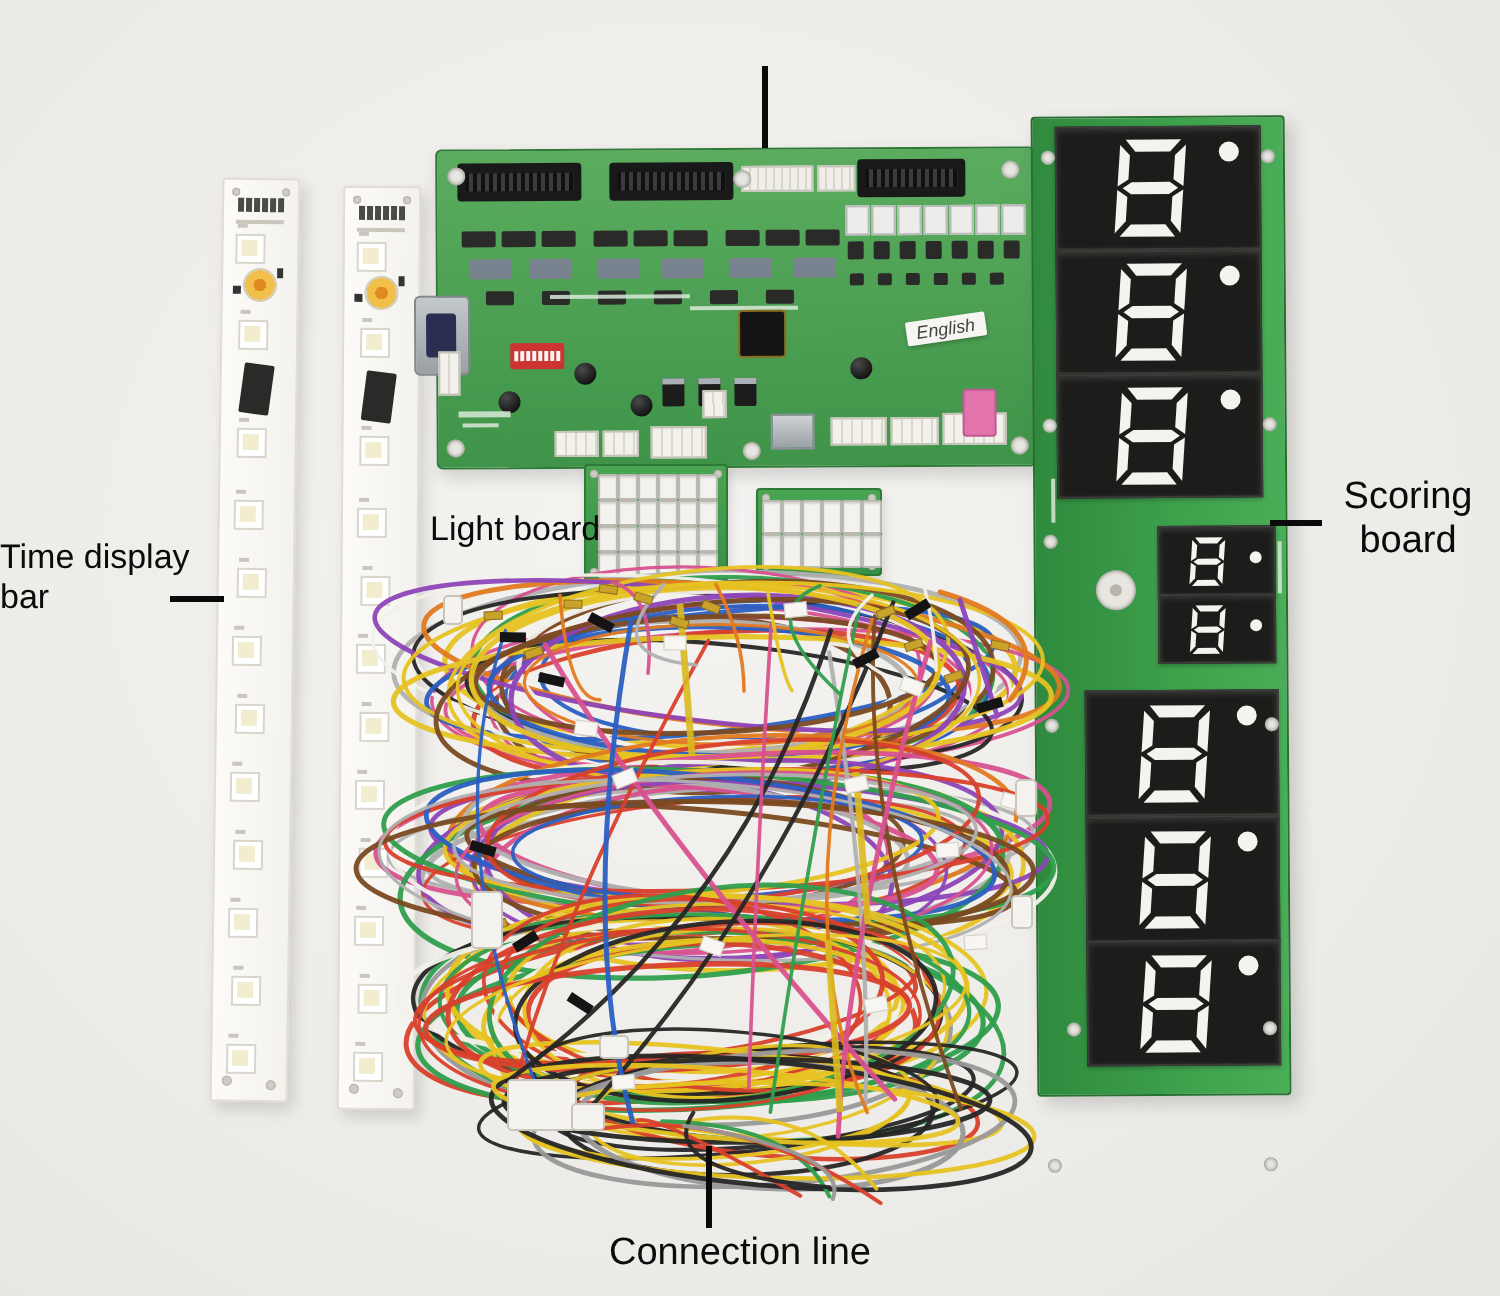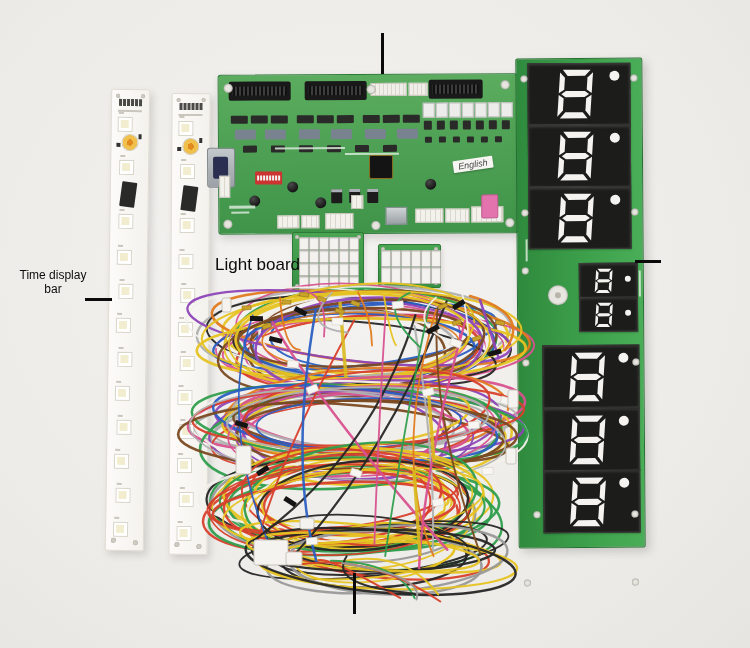--- a/index.html
+++ b/index.html
@@ -630,27 +630,34 @@
       <rect x="254" y="540" width="34" height="25" rx="2" fill="#f4f3ef" stroke="#c8c5ba" stroke-width="1"></rect>
       <rect x="286" y="552" width="16" height="13" rx="2" fill="#f4f3ef" stroke="#c8c5ba" stroke-width="1"></rect>
       <rect x="300" y="518" width="14" height="11" rx="2" fill="#f4f3ef" stroke="#c8c5ba" stroke-width="1"></rect>
       <rect x="222" y="298" width="9" height="14" rx="2" fill="#f4f3ef" stroke="#c8c5ba" stroke-width="1"></rect>
       <rect x="508" y="390" width="10" height="18" rx="2" fill="#f4f3ef" stroke="#c8c5ba" stroke-width="1"></rect>
       <rect x="506" y="448" width="10" height="16" rx="2" fill="#f4f3ef" stroke="#c8c5ba" stroke-width="1"></rect>
     </svg>
 
   <div class="pointer" style="left:381px;top:33px;width:3px;height:41px;"></div>
 
-  <div class="lbl" style="left:0px;top:269px;width:106px;text-align:center;font-size:12px;">
+  <div class="lbl" style="left:0px;top:269px;width:106px;text-align:left;font-size:17px;">
     <span>Time display</span><br>
     <span>bar</span>
   </div>
   <div class="pointer" style="left:85px;top:298px;width:27px;height:3px;"></div>
 
   <div class="lbl" style="left:215px;top:255px;font-size:17px;">
     <span>Light board</span>
   </div>
 
+  <div class="lbl" style="left:659px;top:238px;width:90px;text-align:center;font-size:19px;">
+    <span>Scoring</span><br>
+    <span>board</span>
+  </div>
   <div class="pointer" style="left:635px;top:260px;width:26px;height:3px;"></div>
 
+  <div class="lbl" style="left:284px;top:616px;width:172px;text-align:center;font-size:19px;">
+    <span>Connection line</span>
+  </div>
   <div class="pointer" style="left:353px;top:573px;width:3px;height:41px;"></div>
 
 </div>
 
 </body></html>

